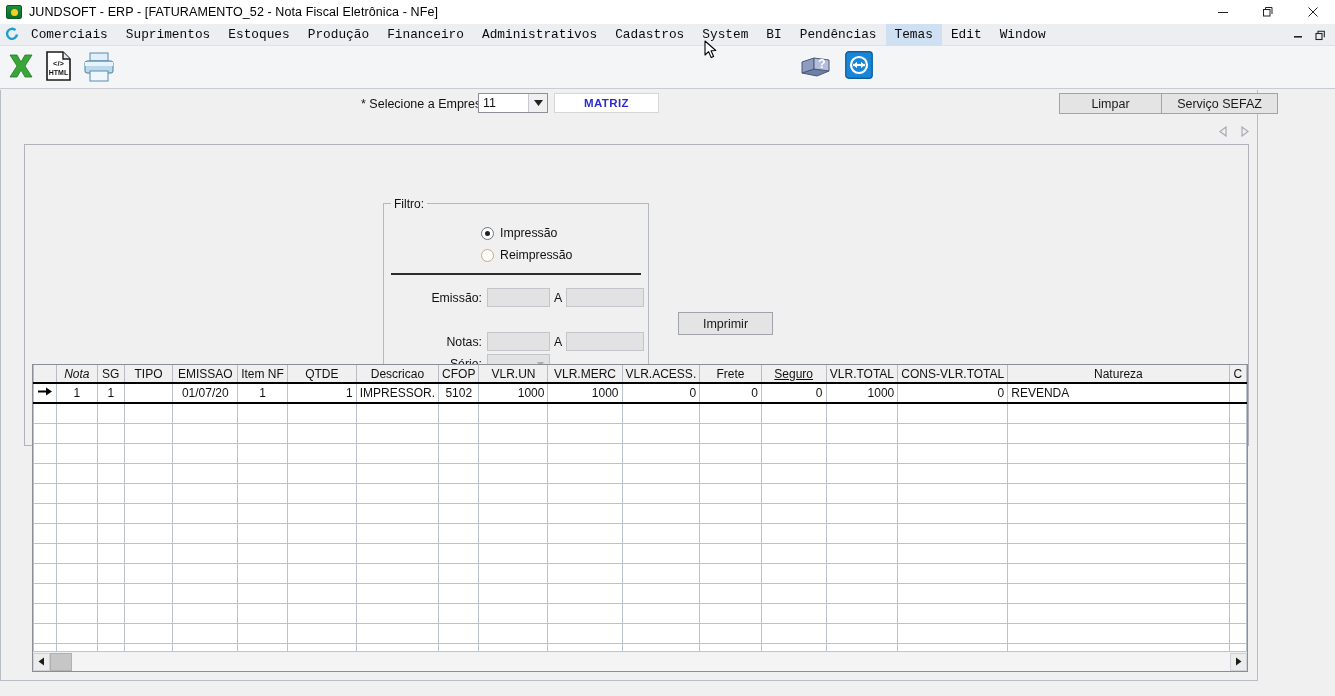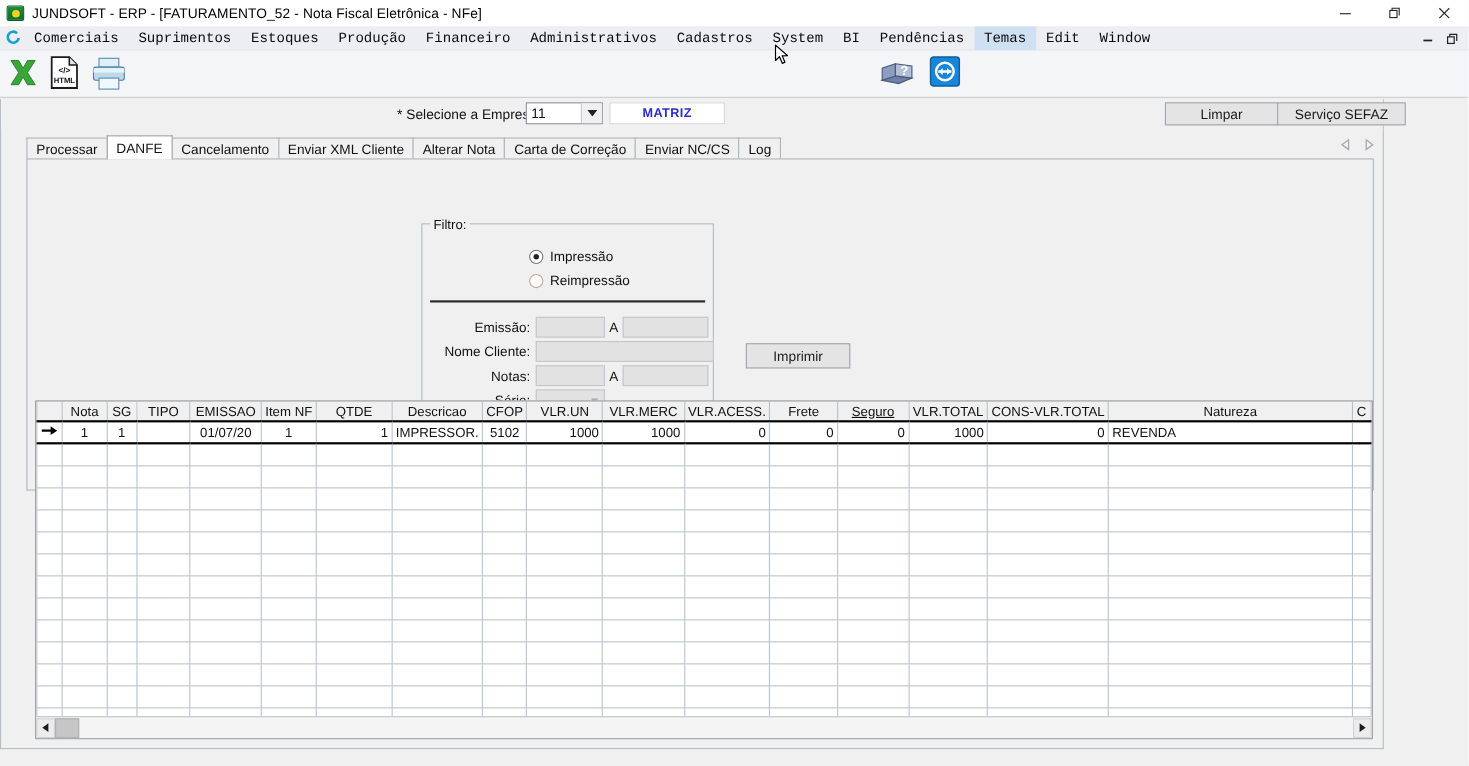--- a/index.html
+++ b/index.html
@@ -389,30 +389,20 @@
               <polygon points="0,0 9,0 4.5,6" fill="#222"></polygon>
             </svg>
         </span>
       </div>
       <div class="comp-matriz">MATRIZ</div>
       <div class="btn-flat comp-limpar">Limpar</div>
       <div class="btn-flat comp-sefaz">Serviço SEFAZ</div>
     </div>
 
     <div class="tabstrip">
-      <div class="tabs-row">
-        <div class="tab">Processar</div>
-        <div class="tab active">DANFE</div>
-        <div class="tab">Cancelamento</div>
-        <div class="tab">Enviar XML Cliente</div>
-        <div class="tab">Alterar Nota</div>
-        <div class="tab">Carta de Correção</div>
-        <div class="tab">Enviar NC/CS</div>
-        <div class="tab">Log</div>
-      </div>
       <div class="tab-navs">
         <span>
           <svg width="9" height="11" viewBox="0 0 9 11">
               <polygon points="7,1 7,10 1,5.5" fill="none" stroke="#a6abb2" stroke-width="1.2"></polygon>
             </svg>
         </span>
         <span>
           <svg width="9" height="11" viewBox="0 0 9 11">
               <polygon points="2,1 2,10 8,5.5" fill="none" stroke="#a6abb2" stroke-width="1.2"></polygon>
             </svg>
@@ -436,24 +426,20 @@
 
         <div class="hr-sep" style="left:7px; top:69px; width:250px;"></div>
 
         <div class="frow" style="left:7px; top:84px;">
           <span class="flabel" style="width:91px;">Emissão:</span>
           <span class="finput" style="width:63px; margin-left:5px;"></span>
           <span class="fa">A</span>
           <span class="finput" style="width:78px;"></span>
         </div>
 
-        <div class="frow" style="left:7px; top:106px;">
-          <span class="flabel" style="width:91px;">Nome Cliente:</span>
-          <span class="finput" style="width:162px; margin-left:5px;"></span>
-        </div>
 
         <div class="frow" style="left:7px; top:128px;">
           <span class="flabel" style="width:91px;">Notas:</span>
           <span class="finput" style="width:63px; margin-left:5px;"></span>
           <span class="fa">A</span>
           <span class="finput" style="width:78px;"></span>
         </div>
 
         <div class="frow" style="left:7px; top:150px;">
           <span class="flabel" style="width:91px;">Série:</span>
@@ -478,21 +464,21 @@
 
     </div>
   </div>
 
   <div class="grid-wrap">
     <div class="grid-scroll">
       <table class="grid">
         <thead>
           <tr id="hdr-row">
               <th style="width: 22px;"></th>
-              <th style="width: 44px;">Nota</th>
+              <th style="width: 44px; font-style: italic;">Nota</th>
               <th style="width: 28px;">SG</th>
               <th style="width: 54px;">TIPO</th>
               <th style="width: 66px;">EMISSAO</th>
               <th style="width: 48px;">Item NF</th>
               <th style="width: 80px;">QTDE</th>
               <th style="width: 76px;">Descricao</th>
               <th style="width: 38px;">CFOP</th>
               <th style="width: 76px;">VLR.UN</th>
               <th style="width: 76px;">VLR.MERC</th>
               <th style="width: 72px;">VLR.ACESS.</th>

